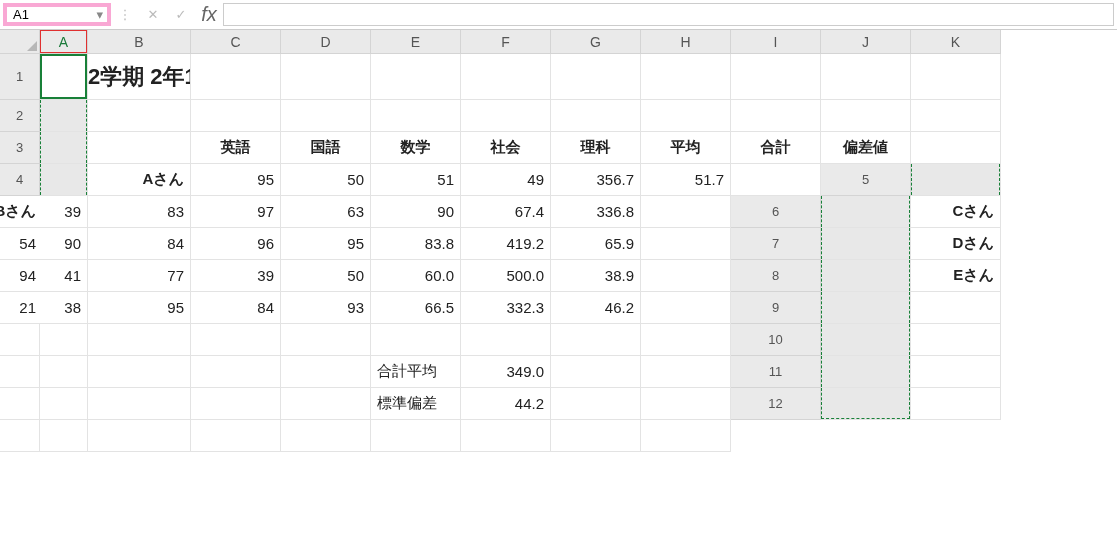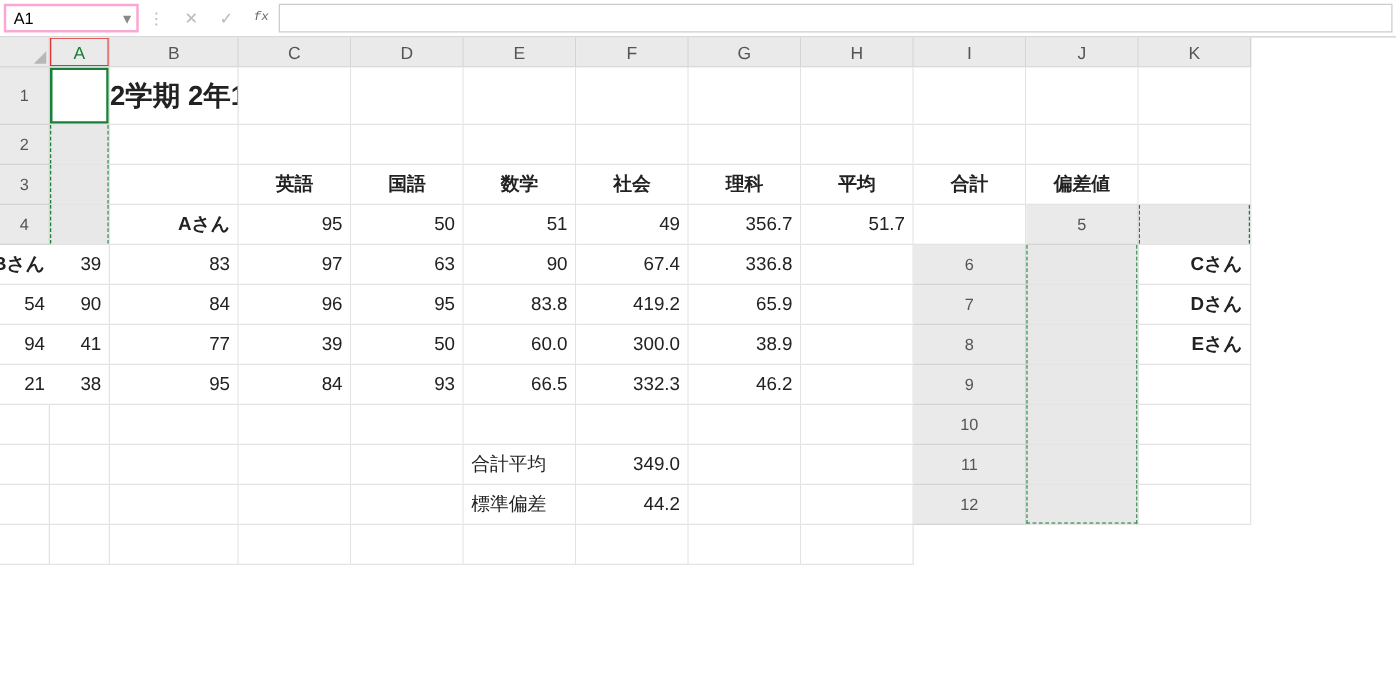--- a/index.html
+++ b/index.html
@@ -1,24 +1,24 @@
 <!DOCTYPE html>
 <html><head>
 <meta charset="utf-8">
 <style>
 * { box-sizing: border-box; margin: 0; padding: 0; }
 body { font-family: "Meiryo", "Yu Gothic", Arial, sans-serif; font-size: 13px; background: #fff; overflow: hidden; }
 
 
 .formula-bar { display: flex; align-items: stretch; height: 30px; border-bottom: 1px solid #ccc; background: #fff; }
-.name-box { width: 108px; border: 2px solid #f9a8d4; margin: 3px 0 3px 3px; display: flex; align-items: center; padding: 0 6px; font-size: 13px; background: #fff; position: relative; }
+.name-box { width: 108px; border: 4px solid #f9a8d4; margin: 3px 0 3px 3px; display: flex; align-items: center; padding: 0 6px; font-size: 13px; background: #fff; position: relative; }
 .name-box-caret { position: absolute; right: 4px; color: #888; pointer-events: none; }
 .fb-sep { width: 28px; display: flex; align-items: center; justify-content: center; color: #bbb; }
 .fb-btn { width: 28px; display: flex; align-items: center; justify-content: center; color: #bbb; cursor: pointer; }
-.fb-btn.fx { color: #666; font-style: italic; font-family: Liberation Mono, monospace; font-size: 10px; }
+.fb-btn.fx { color: #666; font-style: italic; font-family: Liberation Sans, sans-serif; font-size: 20px; }
 .fb-input { flex: 1; border: 1px solid #ccc; margin: 3px 3px 3px 0; background: #fff; }
 
 
 .sheet { display: grid; grid-template-columns: 40px 48px 103px 90px 90px 90px 90px 90px 90px 90px 90px 90px; user-select: none; }
 .hdr { background: #eaeaea; border-right: 1px solid #d4d4d4; border-bottom: 1px solid #d4d4d4; display: flex; align-items: center; justify-content: center; color: #555; height: 24px; font-size: 14px; }
 .hdr.corner { background: #eaeaea; position: relative; }
 .hdr.corner::after { content: ""; position: absolute; right: 2px; bottom: 2px; width: 0; height: 0; border-style: solid; border-width: 0 0 10px 10px; border-color: transparent transparent #b7b7b7 transparent; }
 .hdr.col-A { box-shadow: inset 0 0 0 1px #e03030; color: #1a7a3a; }
 .rowhdr { background: #eaeaea; border-right: 1px solid #d4d4d4; border-bottom: 1px solid #d4d4d4; display: flex; align-items: center; justify-content: center; color: #555; }
 .cell { border-right: 1px solid #e3e3e3; border-bottom: 1px solid #e3e3e3; display: flex; align-items: center; padding: 0 6px; font-size: 15px; color: #222; background: #fff; overflow: hidden; white-space: nowrap; }
@@ -155,21 +155,21 @@
 
   <div class="rowhdr row-std">7</div>
   <div class="cell row-std colA-sel"></div>
   <div class="cell row-std right bold">Dさん</div>
   <div class="cell row-std right">94</div>
   <div class="cell row-std right">41</div>
   <div class="cell row-std right">77</div>
   <div class="cell row-std right">39</div>
   <div class="cell row-std right">50</div>
   <div class="cell row-std right">60.0</div>
-  <div class="cell row-std right">300.0</div>
+  <div class="cell row-std right">500.0</div>
   <div class="cell row-std right">38.9</div>
   <div class="cell row-std"></div>
 
   <div class="rowhdr row-std">8</div>
   <div class="cell row-std colA-sel"></div>
   <div class="cell row-std right bold">Eさん</div>
   <div class="cell row-std right">21</div>
   <div class="cell row-std right">38</div>
   <div class="cell row-std right">95</div>
   <div class="cell row-std right">84</div>

